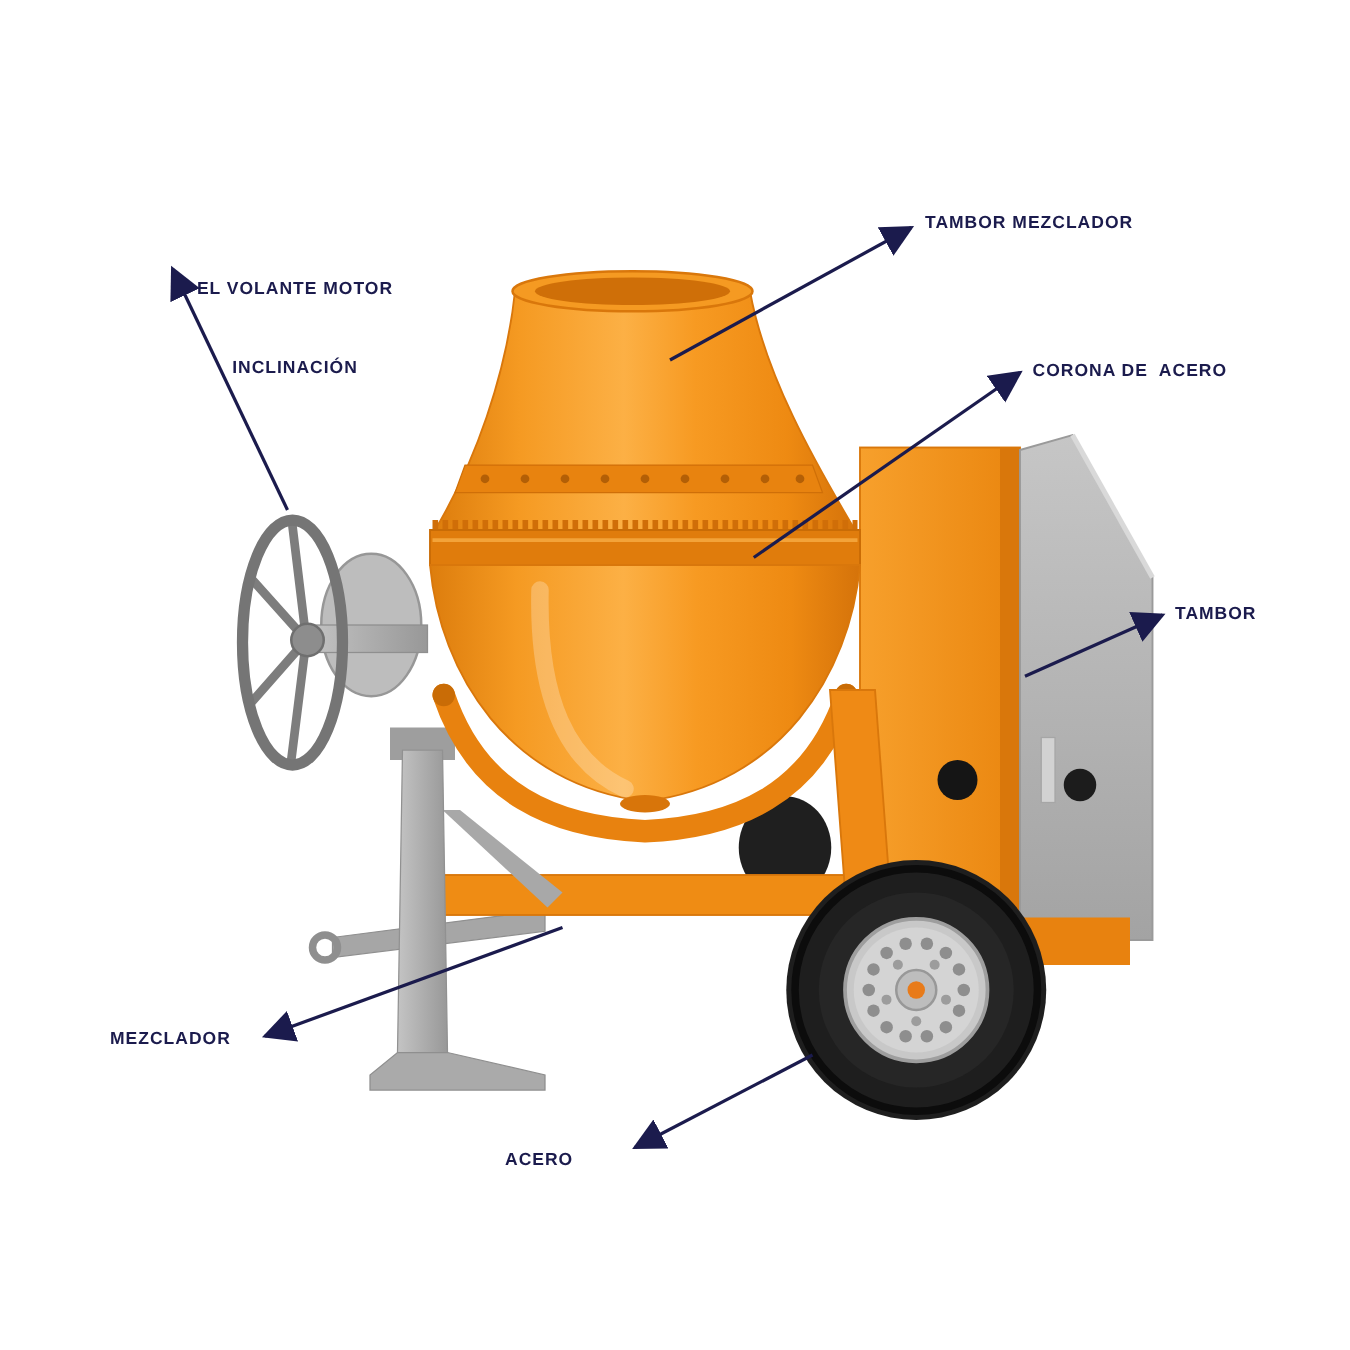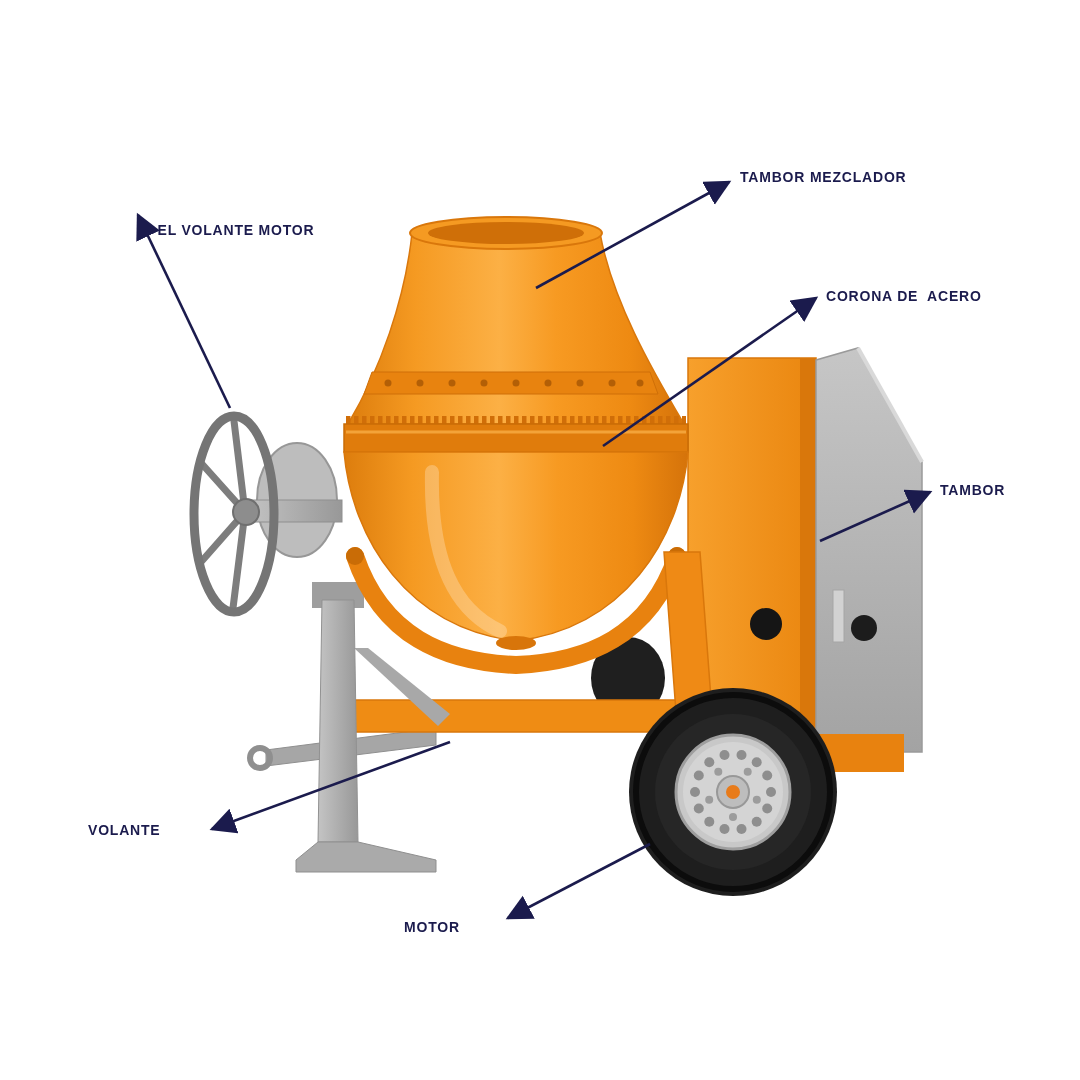--- a/index.html
+++ b/index.html
@@ -170,25 +170,26 @@
       <line x1="536" y1="288" x2="729" y2="182" marker-end="url(#arrowhead)"></line>
       <line x1="603" y1="446" x2="816" y2="298" marker-end="url(#arrowhead)"></line>
       <line x1="820" y1="541" x2="930" y2="492" marker-end="url(#arrowhead)"></line>
       <line x1="450" y1="742" x2="212" y2="829" marker-end="url(#arrowhead)"></line>
       <line x1="650" y1="844" x2="508" y2="918" marker-end="url(#arrowhead)"></line>
     </g>
   </svg>
 
   <div class="label centered" style="left:125px; top:178px; width:222px;">
     <div>EL VOLANTE MOTOR</div>
+    <div>INCLINACIÓN</div>
   </div>
 
   <div class="label" style="left:740px; top:167px;">TAMBOR MEZCLADOR</div>
 
   <div class="label" style="left:826px; top:286px;text-align:right;">CORONA DE  ACERO</div>
 
   <div class="label" style="left:940px; top:480px;">TAMBOR</div>
 
-  <div class="label" style="left:88px; top:820px;">VOLANTE</div>
+  <div class="label" style="left:88px; top:820px;">MEZCLADOR</div>
 
-  <div class="label" style="left:404px; top:917px;">MOTOR</div>
+  <div class="label" style="left:404px; top:917px;">ACERO</div>
 
 </div>
 
 </body></html>

